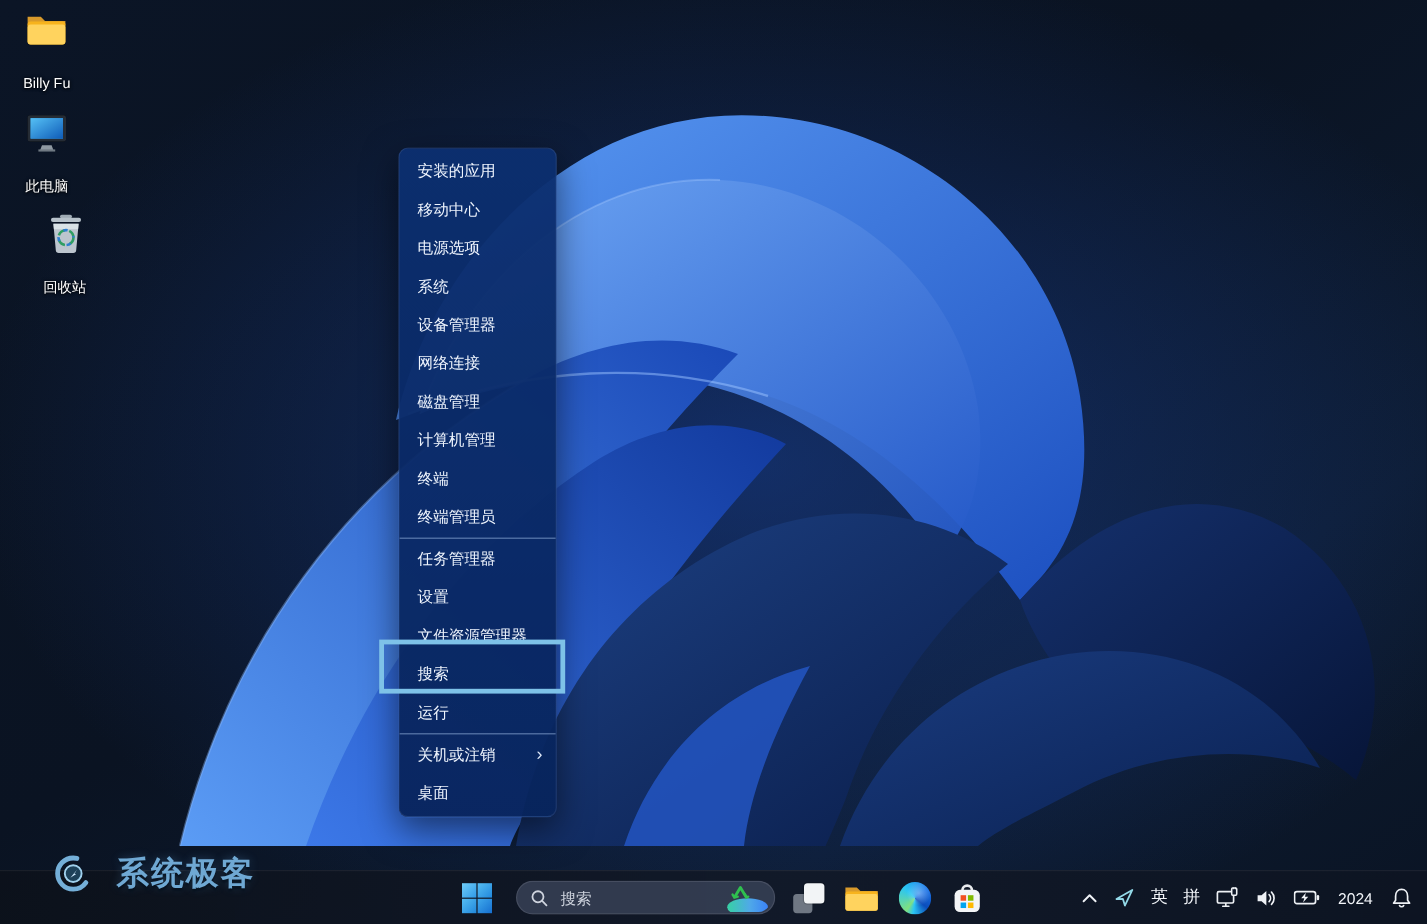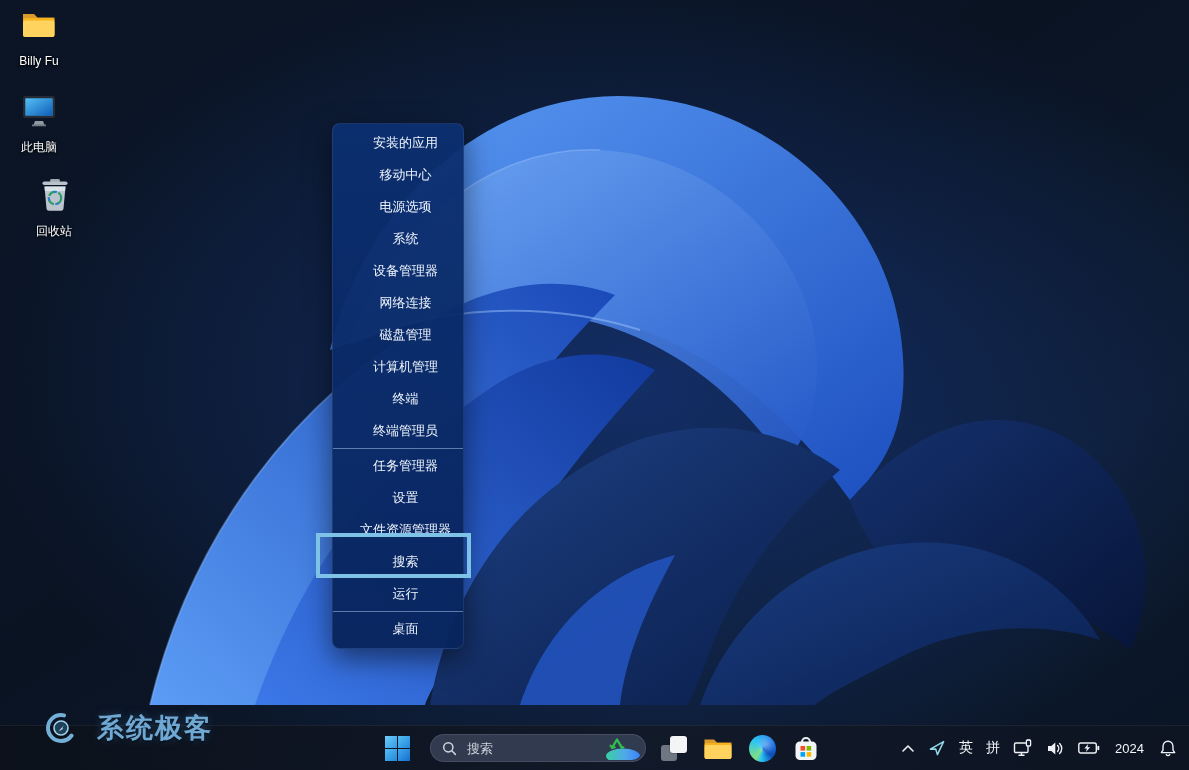--- a/index.html
+++ b/index.html
@@ -7,27 +7,27 @@
     width:1189px;height:770px;overflow:hidden;position:relative;
     background:#0a1322;
     font-family:"Liberation Sans","DejaVu Sans",sans-serif;
     -webkit-font-smoothing:antialiased;
   }
   
   .wallpaper{position:absolute;inset:0;z-index:0;}
   
   .desk-icon{position:absolute;left:6px;width:66px;text-align:center;z-index:2;cursor:default;}
   .desk-icon .ic{display:inline-block;height:36px;}
-  .desk-icon .lbl{display:block;margin-top:6px;font-size:12px;color:#fff;
+  .desk-icon .lbl{display:block;margin-top:13px;font-size:12px;color:#fff;
     text-shadow:0 1px 2px rgba(0,0,0,.9),0 0 3px rgba(0,0,0,.7);}
   
   .winx{position:absolute;left:332px;top:123px;width:130px;z-index:5;
     background:linear-gradient(180deg,rgba(12,47,112,.96),rgba(8,36,92,.96));
     border:1px solid rgba(255,255,255,.08);border-radius:8px;
-    padding:3px 0;box-shadow:0 10px 28px rgba(0,0,0,.5);text-align:center;}
+    padding:3px 0;box-shadow:0 10px 28px rgba(0,0,0,.5);}
   .winx-item{height:32px;line-height:32px;padding-left:15px;font-size:13px;
     color:#eef4fd;position:relative;white-space:nowrap;}
   .winx-sep{height:1px;background:rgba(175,205,245,.5);margin:1px 0;}
   .winx-chevron{position:absolute;right:11px;top:0;font-size:15px;color:#dfe9f8;}
   
   .hl-box{position:absolute;left:316px;top:533px;width:155px;height:45px;
     box-sizing:border-box;border:4px solid #7ec2e8;z-index:9;pointer-events:none;}
   
   .watermark{position:absolute;left:44px;top:710px;display:flex;align-items:center;gap:19px;z-index:8;}
   .watermark .wm-text{font-size:27px;font-weight:bold;letter-spacing:2px;color:#6fa8d3;
@@ -193,20 +193,24 @@
   <div class="winx-item">计算机管理</div>
   <div class="winx-item">终端</div>
   <div class="winx-item">终端管理员</div>
   <div class="winx-sep"></div>
   <div class="winx-item">任务管理器</div>
   <div class="winx-item">设置</div>
   <div class="winx-item">文件资源管理器</div>
   <div class="winx-item">搜索</div>
   <div class="winx-item">运行</div>
   <div class="winx-sep"></div>
+  <div class="winx-item">
+    <span>关机或注销</span>
+    <span class="winx-chevron">›</span>
+  </div>
   <div class="winx-item">桌面</div>
 </div>
 
 <div class="hl-box"></div>
 
 <div class="watermark">
   <span>
     <svg width="34" height="34" viewBox="0 0 34 34">
       <circle cx="17" cy="17" r="13" fill="none" stroke="#74afd8" stroke-width="4" stroke-dasharray="56 26" stroke-dashoffset="-8" stroke-linecap="round"></circle>
       <circle cx="17" cy="17" r="7" fill="#1d4159" stroke="#9fd0ec" stroke-width="1.6"></circle>

